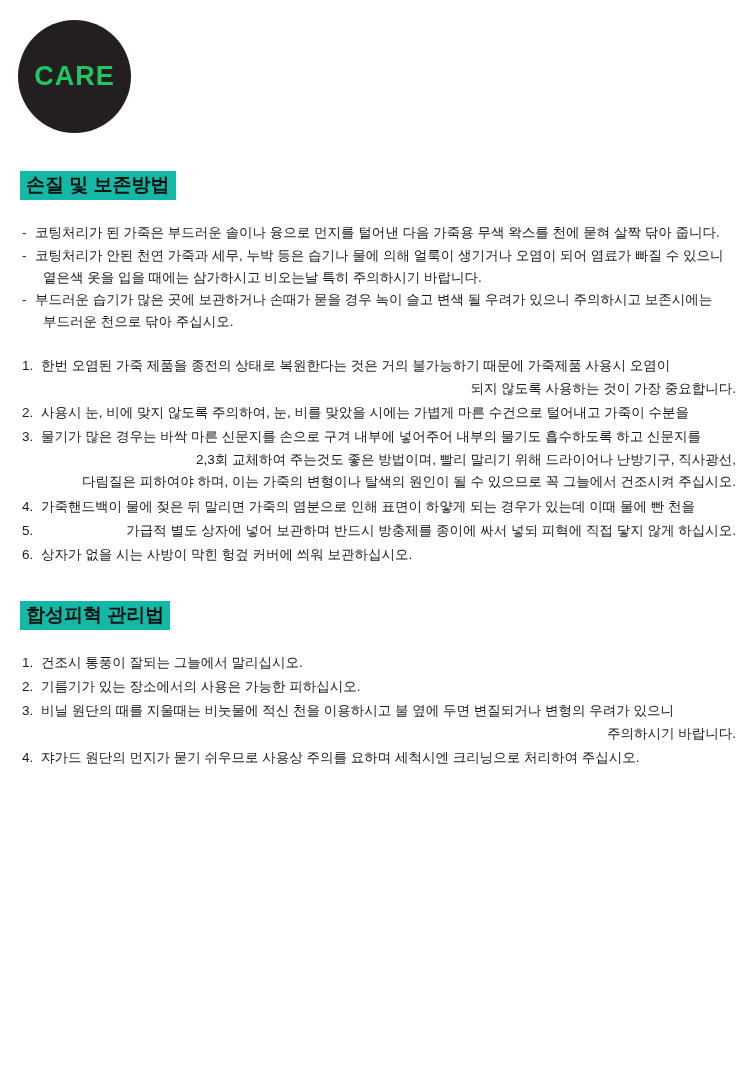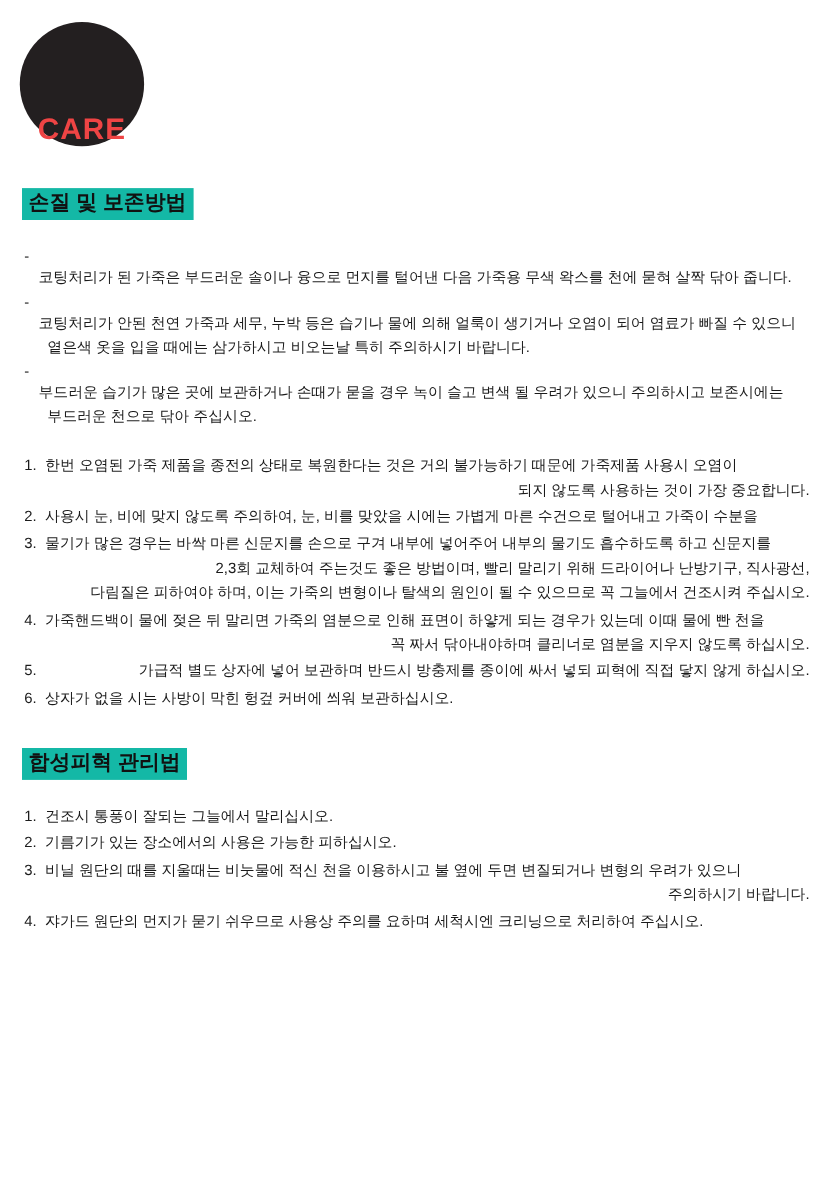--- a/index.html
+++ b/index.html
@@ -25,23 +25,23 @@
   
   .badge-wrap {
     padding-left: 4px;
     padding-top: 4px;
   }
   .care-badge {
     width: 113px;
     height: 113px;
     border-radius: 50%;
     background: #231f20;
-    color: #ef4444;
+    color: #22c55e;
     display: flex;
-    align-items: flex-end;
+    align-items: center;
     justify-content: center;
     font-size: 27px;
     font-weight: bold;
     letter-spacing: 1px;
     font-family: "Liberation Sans", sans-serif;
   }
 
   
   .section-heading {
     display: inline-block;
@@ -72,21 +72,21 @@
     align-items: flex-start;
     font-size: 13.5px;
     line-height: 1.62;
     margin-bottom: 1px;
   }
   .dash-mark {
     width: 13px;
     flex: 0 0 13px;
     color: #1c1c1c;
   }
-  .dash-body { flex: 1 1 auto; margin-top: 19px; }
+  .dash-body { flex: 1 1 auto; }
   .sub-line { display: block; padding-left: 8px; }
 
   
   .num-item {
     display: flex;
     align-items: flex-start;
     font-size: 13.5px;
     line-height: 1.66;
     margin-bottom: 2px;
   }
@@ -167,21 +167,20 @@
         <span>물기가 많은 경우는 바싹 마른 신문지를 손으로 구겨 내부에 넣어주어 내부의 물기도 흡수하도록 하고 신문지를</span>
         <span class="cont deep">2,3회 교체하여 주는것도 좋은 방법이며, 빨리 말리기 위해 드라이어나 난방기구, 직사광선,</span>
         <span class="cont">다림질은 피하여야 하며, 이는 가죽의 변형이나 탈색의 원인이 될 수 있으므로 꼭 그늘에서 건조시켜 주십시오.</span>
       </span>
     </div>
 
     <div class="num-item">
       <span class="num-mark">4.</span>
       <span class="num-body">
         <span>가죽핸드백이 물에 젖은 뒤 말리면 가죽의 염분으로 인해 표면이 하얗게 되는 경우가 있는데 이때 물에 빤 천을</span>
-        <span class="cont">꼭 짜서 닦아내야하며 클리너로 염분을 지우지 않도록 하십시오.</span>
       </span>
     </div>
 
     <div class="num-item">
       <span class="num-mark">5.</span>
       <span class="num-body">
         <span class="cont">가급적 별도 상자에 넣어 보관하며 반드시 방충제를 종이에 싸서 넣되 피혁에 직접 닿지 않게 하십시오.</span>
       </span>
     </div>
 

